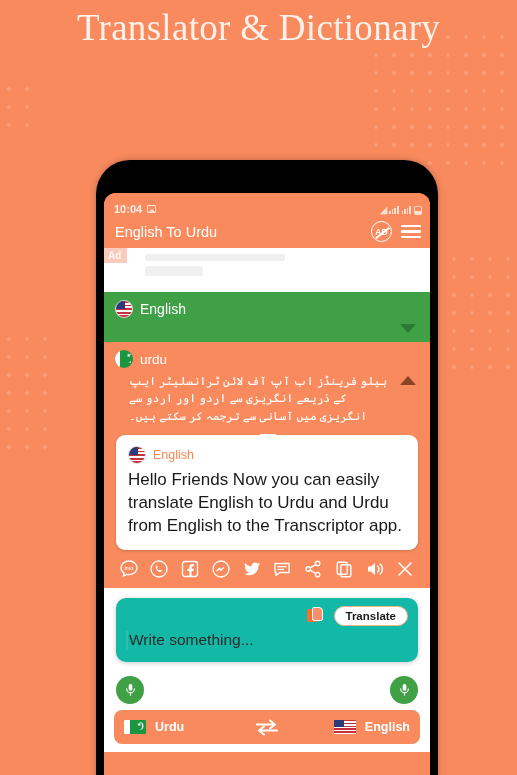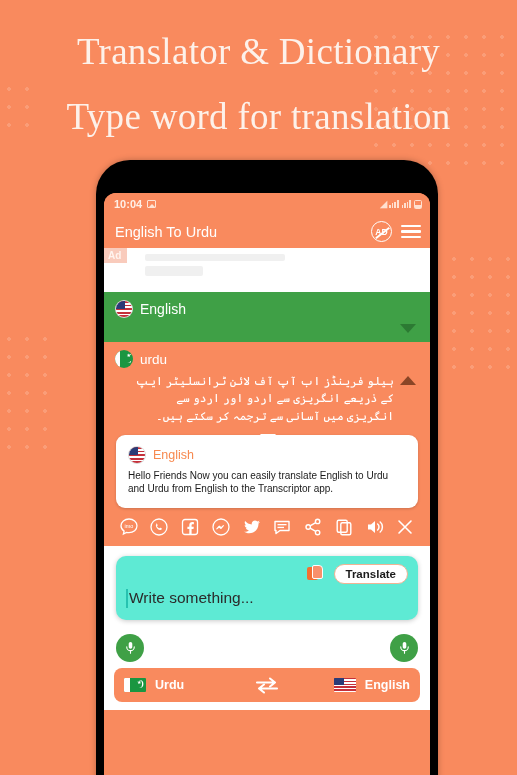--- a/index.html
+++ b/index.html
@@ -29,21 +29,21 @@
   
   .hero {
     position: absolute; left: 0; top: 0; width: 517px;
     text-align: center;
     font-family: "Liberation Serif", serif;
     color: #FDF1EA;
     z-index: 4;
   }
   .hero-line1 {
     font-size: 37px; line-height: 1.1; letter-spacing: 0.3px;
-    padding-top: 32px;
+    padding-top: 8px;
   }
   .hero-line2 {
     font-size: 37px; line-height: 1.1; letter-spacing: 0.3px;
     padding-top: 24px;
   }
 
   
   .phone {
     position: absolute;
     left: 96px; top: 160px;
@@ -58,21 +58,21 @@
     left: 8px; top: 33px;
     width: 326px; height: 607px;
     background: #F98A5E;
     border-radius: 12px 12px 0 0;
     overflow: hidden;
   }
 
   
   .statusbar {
     height: 22px; background: #F98A5E;
-    display: flex; align-items: center;
+    display: flex; align-items: flex-end;
     padding: 0 8px 0 10px;
     color: #FFEFE6; font-size: 11px; font-weight: bold;
   }
   .sb-left { display: flex; align-items: center; gap: 5px; }
   .sb-right { margin-left: auto; display: flex; align-items: center; gap: 3px; }
   .pic-icon {
     width: 9px; height: 8px; border: 1.2px solid #FFE3D4; border-radius: 1px;
     position: relative; display: inline-block;
   }
   .pic-icon:after {
@@ -145,21 +145,21 @@
   }
 
   
   .card-ur {
     background: #F98A5E; padding: 8px 10px 10px 11px;
     display: flex; align-items: flex-start;
   }
   .lang-name-ur { color: #fff; font-size: 13.5px; }
   .ur-text {
     color: #fff; font-size: 11.5px; line-height: 1.5;
-    direction: rtl; text-align: right; padding-left: 14px;
+    direction: rtl; text-align: left; padding-left: 14px;
   }
   .chev-up {
     width: 0; height: 0; margin: 26px 4px 0 6px;
     border-left: 8px solid transparent; border-right: 8px solid transparent;
     border-bottom: 9px solid #8A4526;
   }
 
   
   .flag-us-round {
     width: 18px; height: 18px; border-radius: 50%;
@@ -221,38 +221,38 @@
     border-left: 8px solid transparent; border-right: 8px solid transparent;
     border-top: 9px solid #fff; z-index: 3;
   }
   .result-card {
     background: #fff; border-radius: 9px;
     padding: 11px 12px 12px 12px;
     box-shadow: 0 1px 3px rgba(0,0,0,0.18);
   }
   .result-lang { display: flex; align-items: center; gap: 7px; margin-bottom: 5px; }
   .result-lang-name { color: #F7894F; font-size: 12.5px; }
-  .result-text { color: #1A1A1A; font-size: 10px; line-height: 1.35; }
+  .result-text { color: #1A1A1A; font-size: 17px; line-height: 1.35; }
 
   
   .share-row {
     display: flex; align-items: center; justify-content: space-between;
     padding: 9px 14px 8px 14px;
   }
   .sh-ic {
     width: 21px; height: 21px; flex: none;
     display: flex; align-items: center; justify-content: center;
     color: #fff;
   }
   .sh-ic svg { display: block; }
 
   
   .input-zone { background: #fff; padding: 10px 12px 10px 12px; flex: 1; }
   .input-card {
-    background: #5eead4; border-radius: 10px;
+    background: #14b8a6; border-radius: 10px;
     box-shadow: 0 1px 5px rgba(0,0,0,0.22);
     padding: 8px 10px 12px 10px;
   }
   .input-top { display: flex; align-items: center; justify-content: flex-end; gap: 10px; }
   .paste-ic { width: 17px; height: 18px; position: relative; flex: none; }
   .paste-ic .back {
     position: absolute; left: 0; top: 2px; width: 11px; height: 13px;
     background: #F36F31; border-radius: 2px;
   }
   .paste-ic .front {
@@ -291,21 +291,20 @@
 
 <div id="app">
 
   <div class="dots dots-tr"></div>
   <div class="dots dots-mr"></div>
   <div class="dots dots-ml"></div>
   <div class="dots dots-bl"></div>
 
   <div class="hero">
     <div class="hero-line1">Translator &amp; Dictionary</div>
-    <div class="hero-line2">Type  word for translation</div>
   </div>
 
   <div class="phone">
     <div class="screen">
 
       <div class="statusbar">
         <div class="sb-left">
           <span>10:04</span>
           <span class="pic-icon"></span>
         </div>

